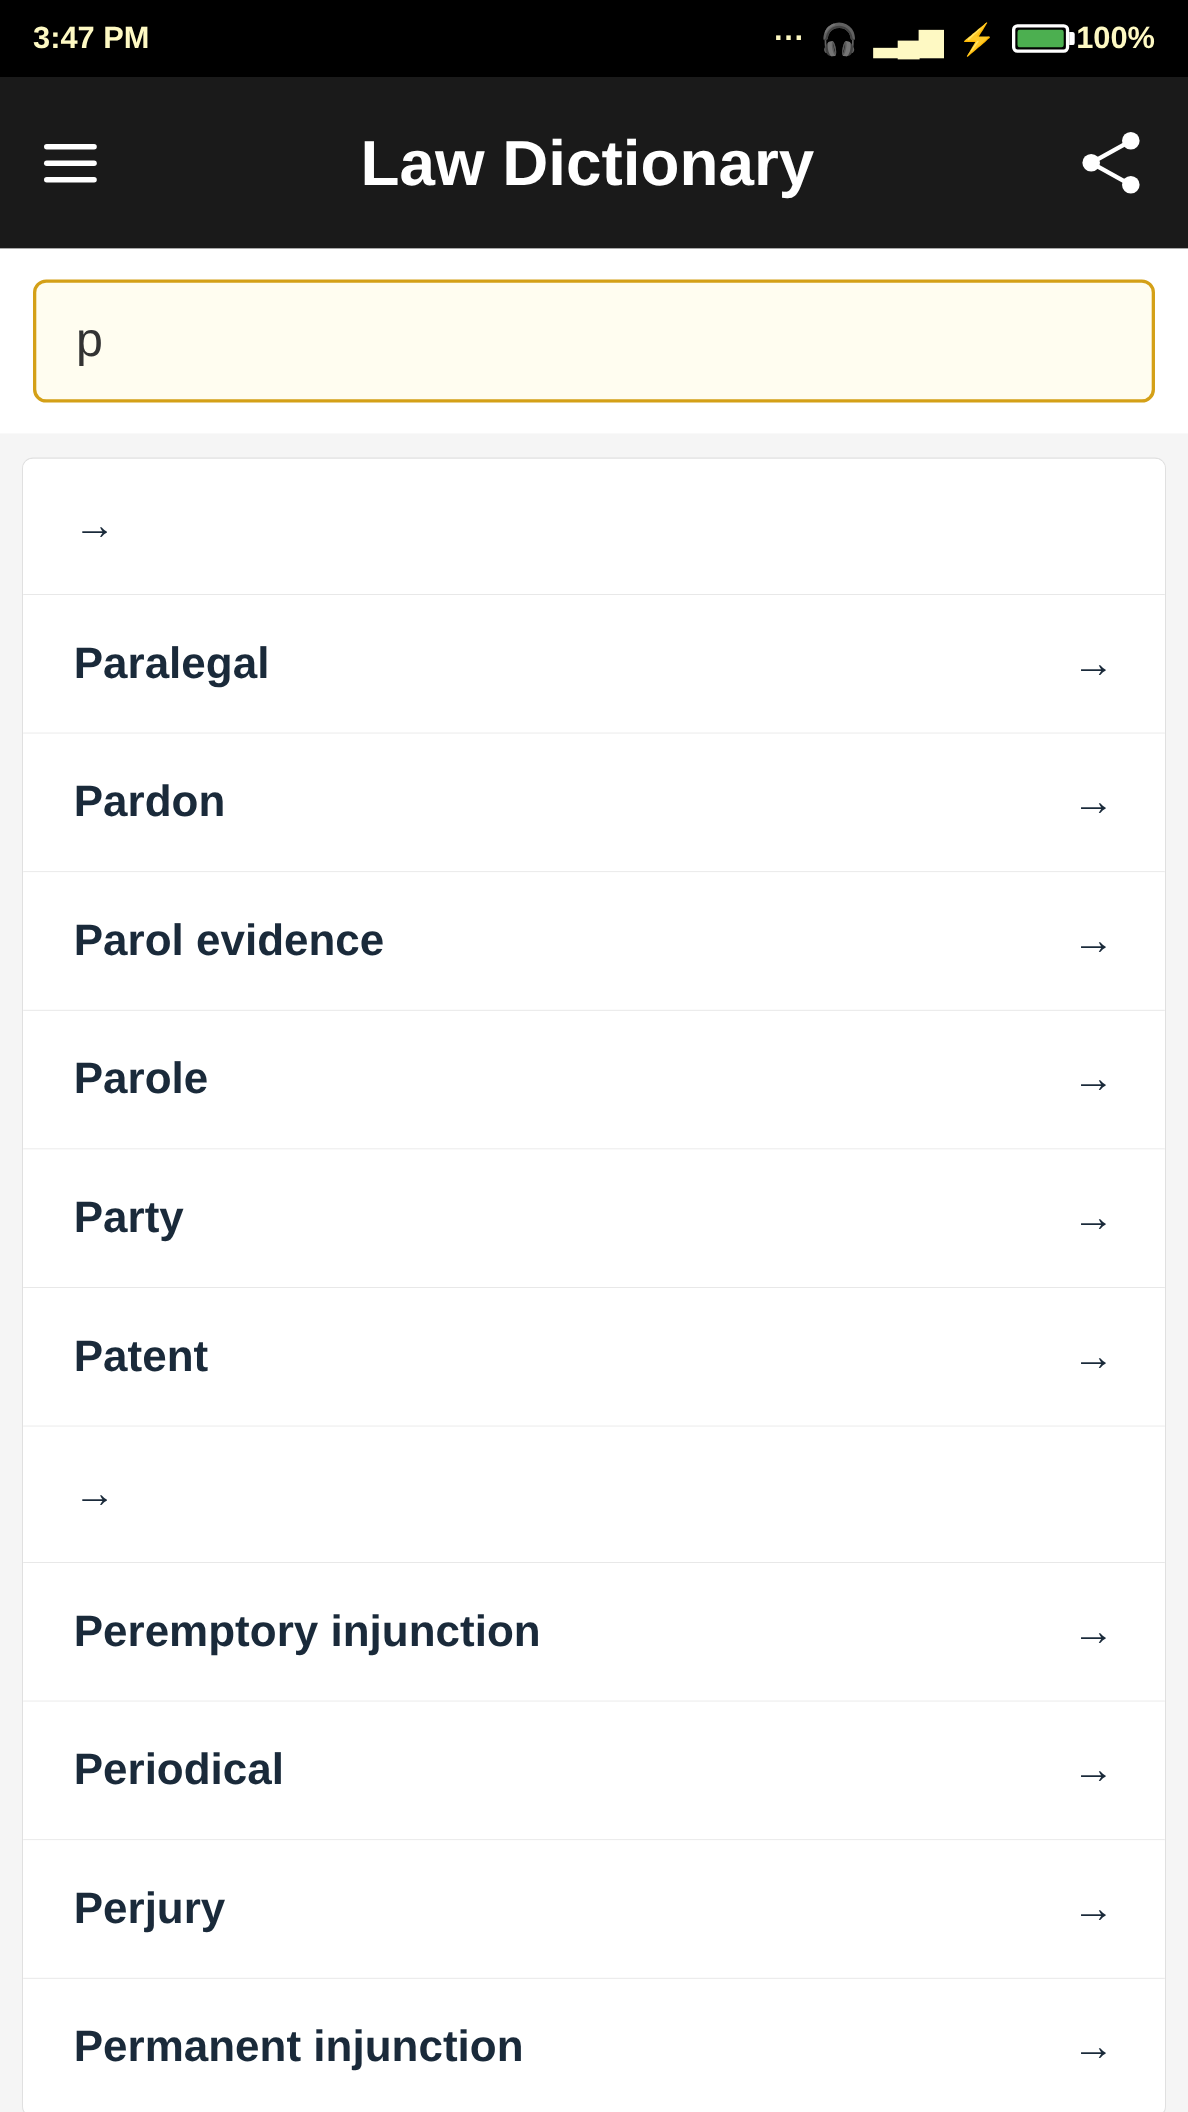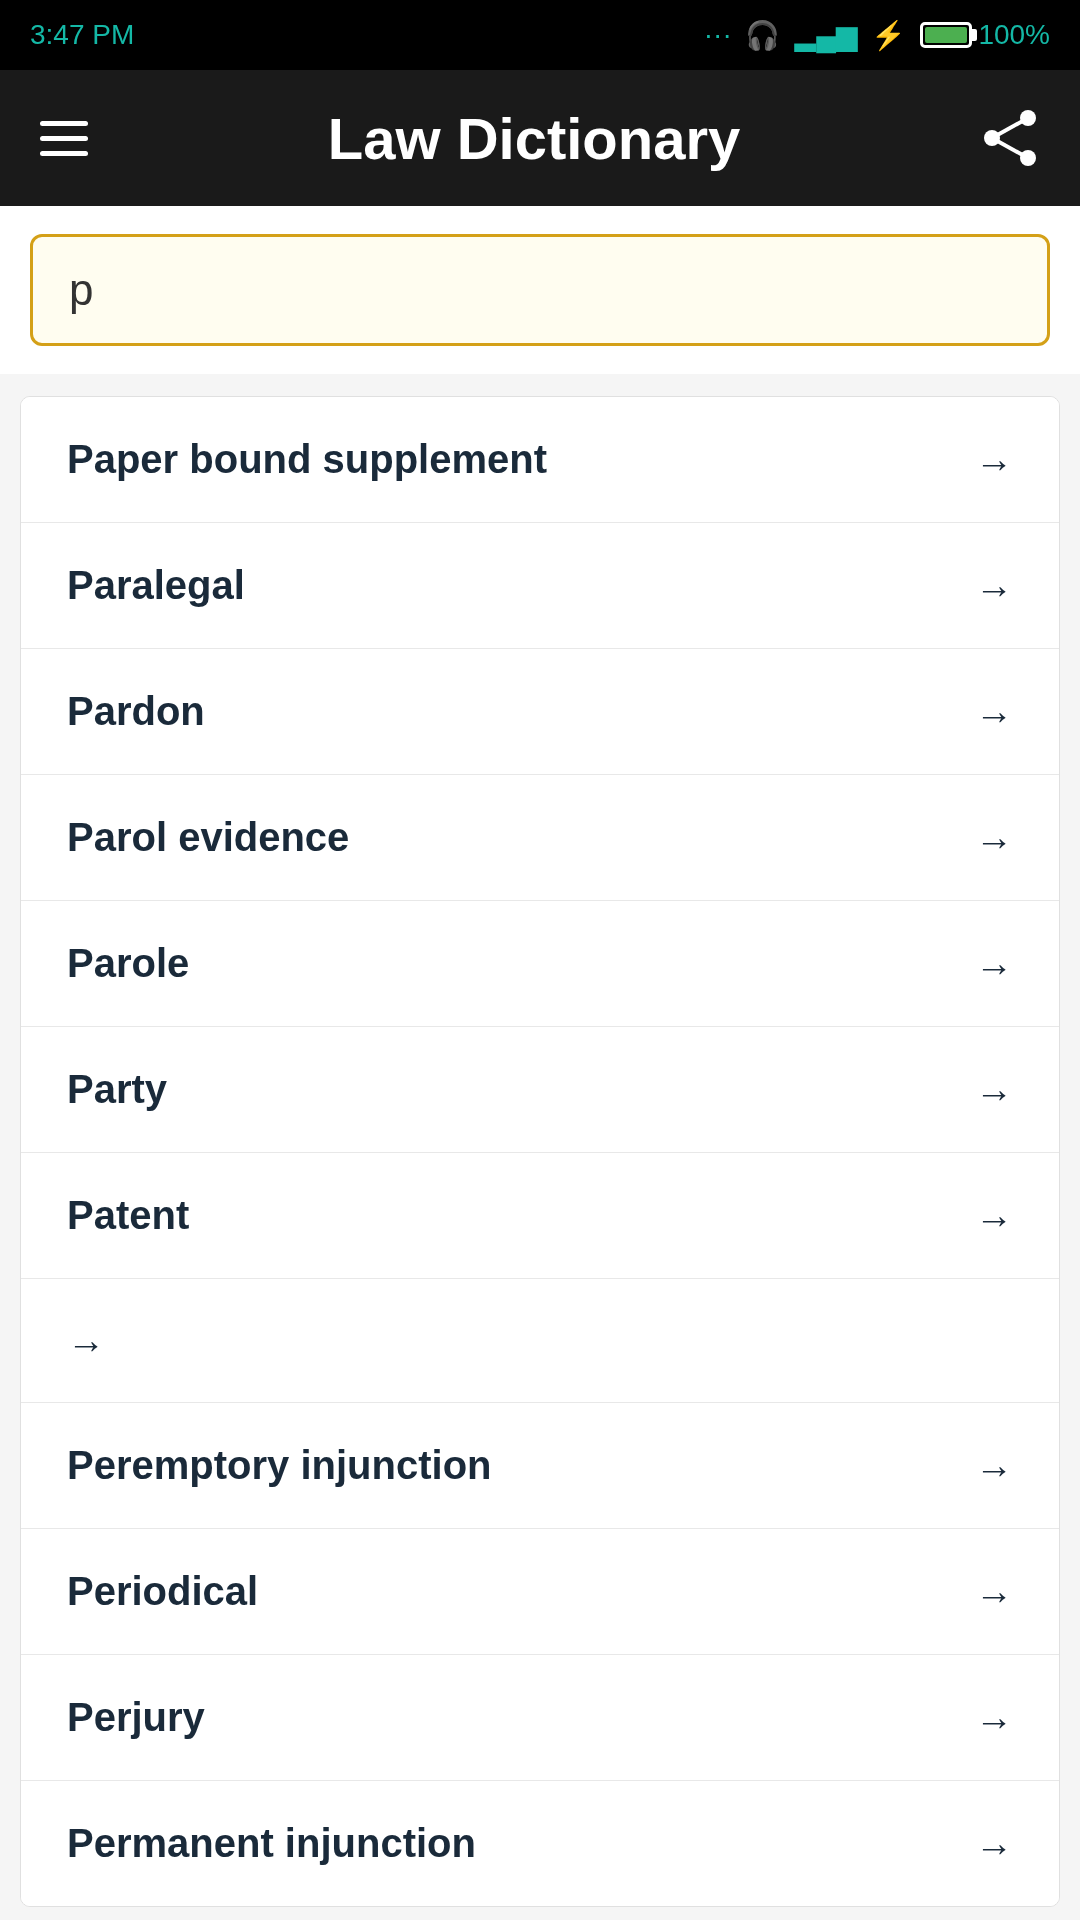--- a/index.html
+++ b/index.html
@@ -13,28 +13,28 @@
       background: #f5f5f5;
       font-family: 'Arial', sans-serif;
       width: 1080px;
       min-height: 1920px;
       overflow-x: hidden;
     }
 
     
     .status-bar {
       background: #000;
-      color: #14b8a6;
+      color: #fef9c3;
       display: flex;
       justify-content: space-between;
       align-items: center;
       padding: 12px 30px;
       height: 70px;
       font-size: 28px;
-      font-weight: 400;
+      font-weight: 700;
     }
 
     .status-left {
       display: flex;
       align-items: center;
     }
 
     .status-right {
       display: flex;
       align-items: center;
@@ -78,21 +78,21 @@
       border-radius: 2px;
     }
 
     
     .header {
       background: #1a1a1a;
       display: flex;
       align-items: center;
       justify-content: space-between;
       padding: 0 40px;
-      height: 136px;
+      height: 156px;
     }
 
     .hamburger-icon {
       display: flex;
       flex-direction: column;
       gap: 10px;
       cursor: pointer;
     }
 
     .hamburger-icon span {
@@ -209,21 +209,20 @@
   </svg>
 </div>
 
 <div class="search-container">
   <input class="search-input" type="text" value="p" style="">
 </div>
 
 <div class="content-area">
   <div class="list-container" id="terms-list">
   <div class="list-item">
-        <span class="list-item-text">Paper bound supplement</span>
         <span class="arrow-icon">→</span>
       </div>
       <div class="list-item">
         <span class="list-item-text">Paralegal</span>
         <span class="arrow-icon">→</span>
       </div>
       <div class="list-item">
         <span class="list-item-text">Pardon</span>
         <span class="arrow-icon">→</span>
       </div>

